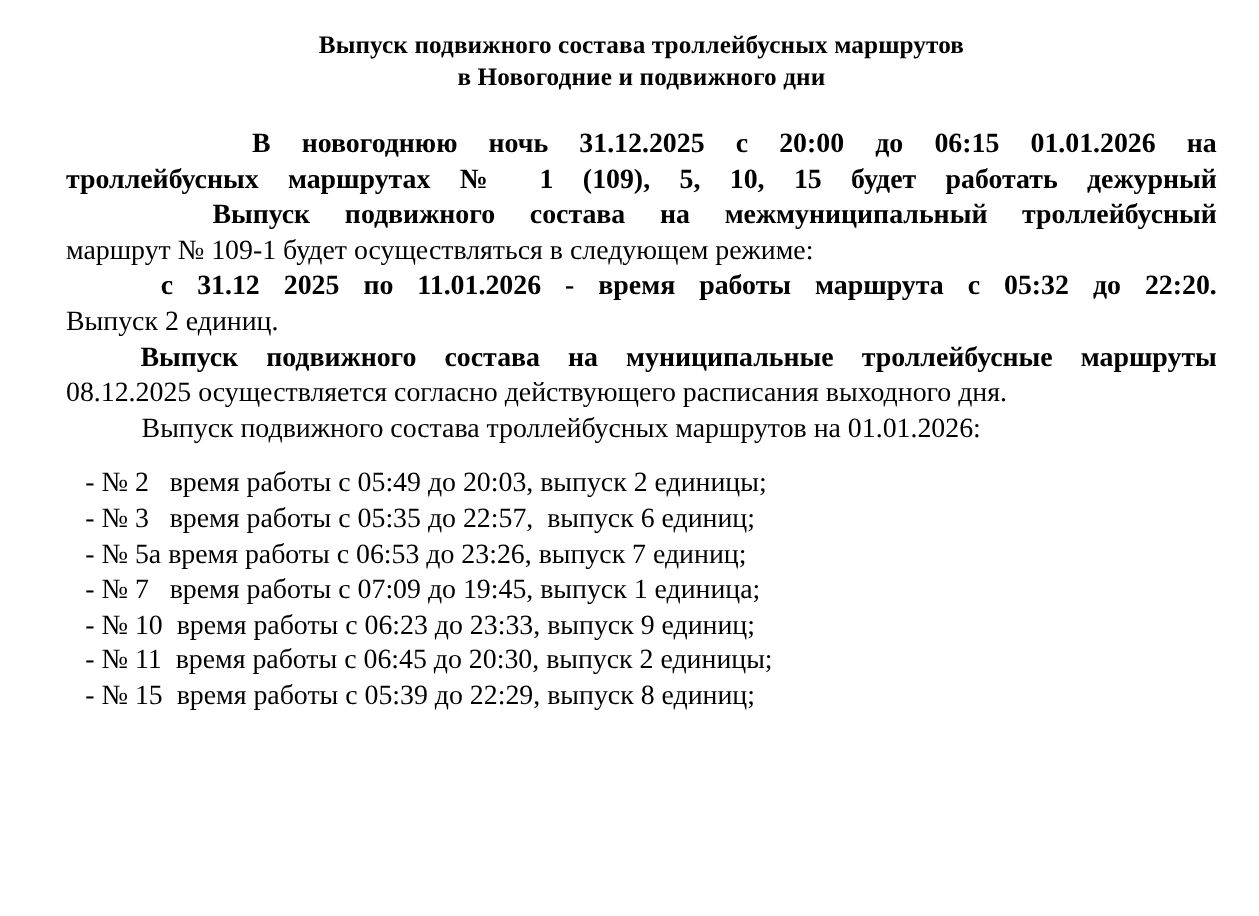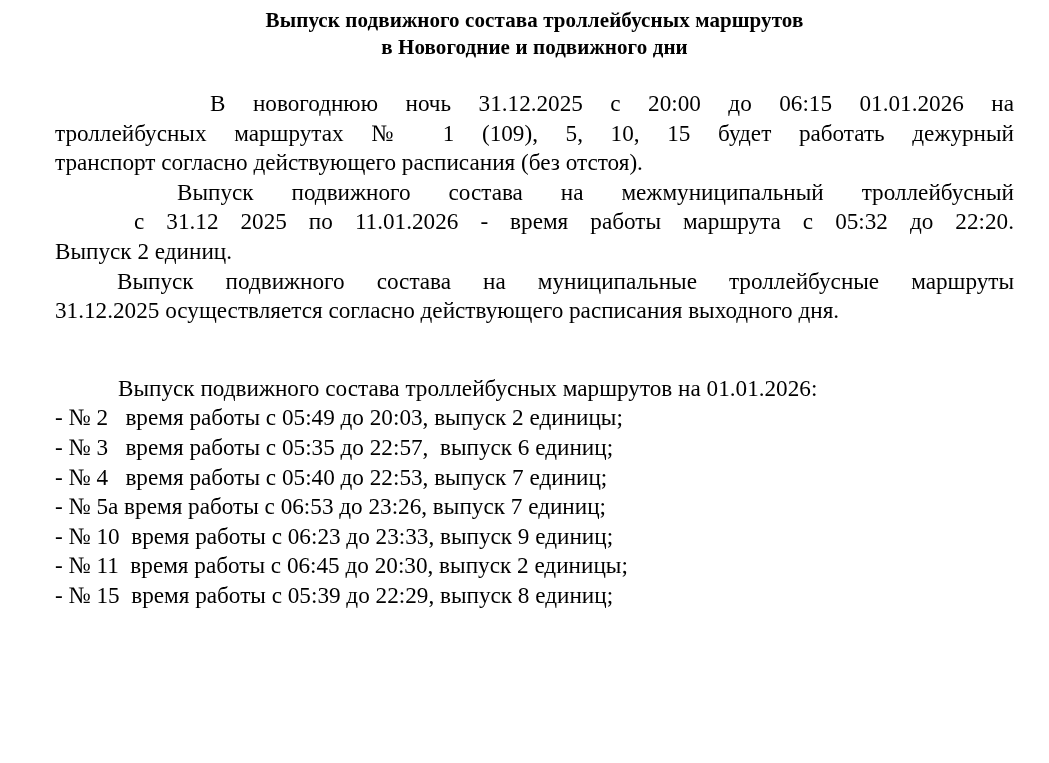--- a/index.html
+++ b/index.html
@@ -16,21 +16,21 @@
     color: #000000;
   }
   .page {
     position: absolute;
     left: 55px;
     top: 0;
     width: 959px;
   }
   .title {
     margin: 0;
-    padding-top: 7px;
+    padding-top: 24px;
     text-align: center;
     font-weight: bold;
     font-size: 21px;
     line-height: 27px;
     letter-spacing: 0.1px;
   }
   .title span { display: block; }
   .body {
     margin-top: 28px;
     font-size: 23.2px;
@@ -38,77 +38,78 @@
   }
   .p {
     margin: 0;
     text-align: justify;
     text-align-last: left;
   }
   .ind1 { text-indent: 155px; }
   .ind2 { text-indent: 122px; }
   .ind3 { text-indent: 79px; }
   .ind4 { text-indent: 62px; }
-  .ind5 { text-indent: 63px; margin-top: 48px; }
+  .ind5 { text-indent: 63px; }
   .p .forced-justify {
     display: block;
     text-align: justify;
     text-align-last: justify;
+    font-weight: bold;
   }
   .p .plain {
     display: block;
     text-align: left;
   }
   .routes {
     list-style: none;
-    margin: 0;
+    margin: 16px;
     padding: 0;
   }
   .routes li {
     margin: 0;
     white-space: pre;
   }
 </style>
 </head>
 <body>
 
 <div class="page">
   <h1 class="title">
     <span>Выпуск подвижного состава троллейбусных маршрутов</span>
     <span>в Новогодние и подвижного дни</span>
   </h1>
 
   <div class="body">
     <div class="p">
       <span class="forced-justify ind1">В новогоднюю ночь 31.12.2025 с 20:00 до 06:15 01.01.2026 на</span>
       <span class="forced-justify">троллейбусных маршрутах № 1 (109), 5, 10, 15 будет работать дежурный</span>
-      <span class="plain">транспорт согласно действующего расписания (без отстоя).</span>
     </div>
 
     <div class="p">
       <span class="forced-justify ind2">Выпуск подвижного состава на межмуниципальный троллейбусный</span>
+      <span class="plain">маршрут № 109-1 будет осуществляться в следующем режиме:</span>
     </div>
 
     <div class="p">
       <span class="forced-justify ind3">с 31.12 2025 по 11.01.2026  - время работы маршрута с 05:32 до 22:20.</span>
       <span class="plain">Выпуск 2 единиц.</span>
     </div>
 
     <div class="p">
       <span class="forced-justify ind4">Выпуск подвижного состава на муниципальные троллейбусные маршруты</span>
-      <span class="plain">31.12.2025 осуществляется  согласно действующего расписания выходного дня.</span>
+      <span class="plain">08.12.2025 осуществляется  согласно действующего расписания выходного дня.</span>
     </div>
 
     <div class="p">
       <span class="plain ind5">Выпуск подвижного состава троллейбусных маршрутов на 01.01.2026:</span>
     </div>
 
     <ul class="routes">
       <li>- № 2   время работы с 05:49 до 20:03, выпуск 2 единицы;</li>
       <li>- № 3   время работы с 05:35 до 22:57,  выпуск 6 единиц;</li>
-      <li>- № 4   время работы с 05:40 до 22:53, выпуск 7 единиц;</li>
       <li>- № 5а время работы с 06:53 до 23:26, выпуск 7 единиц;</li>
+      <li>- № 7   время работы с 07:09 до 19:45, выпуск 1 единица;</li>
       <li>- № 10  время работы с 06:23 до 23:33, выпуск 9 единиц;</li>
       <li>- № 11  время работы с 06:45 до 20:30, выпуск 2 единицы;</li>
       <li>- № 15  время работы с 05:39 до 22:29, выпуск 8 единиц;</li>
     </ul>
   </div>
 </div>
 
 </body></html>

